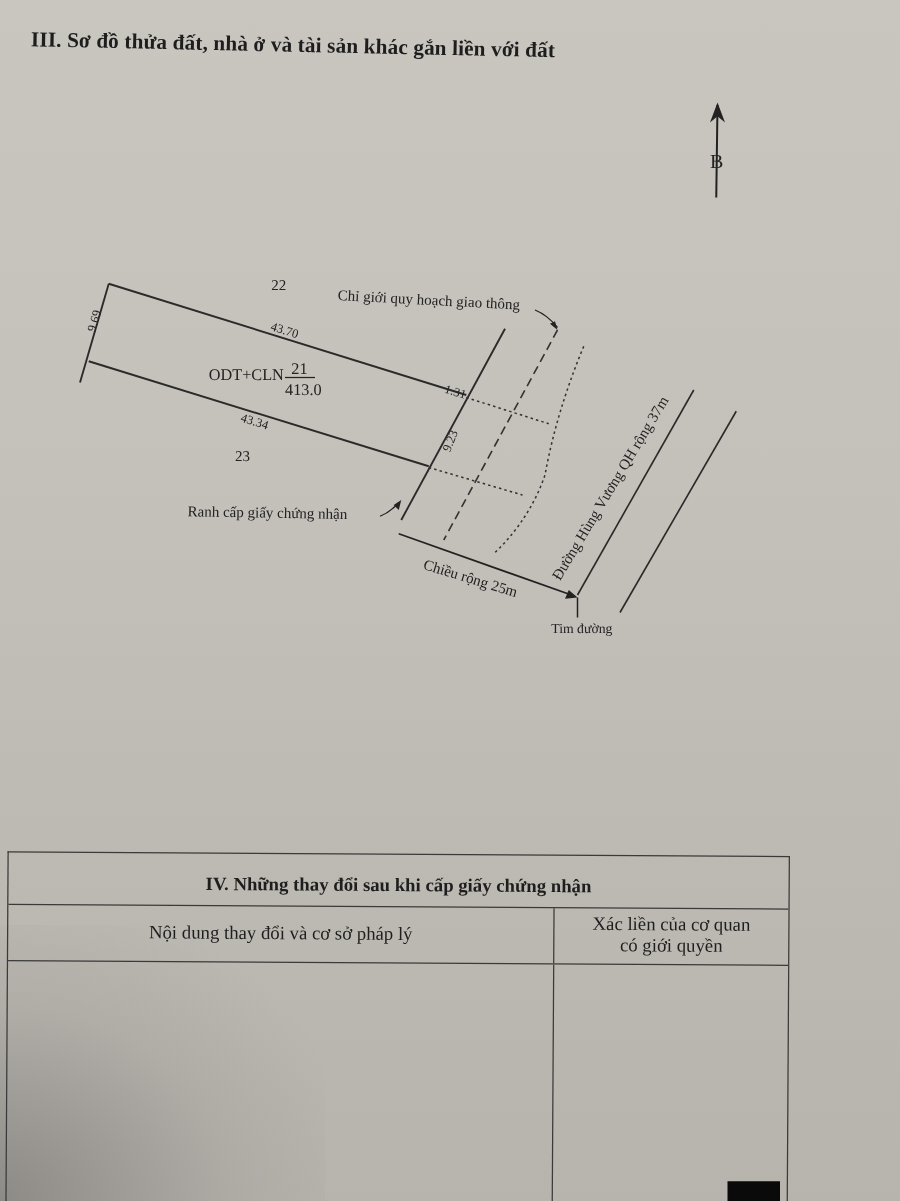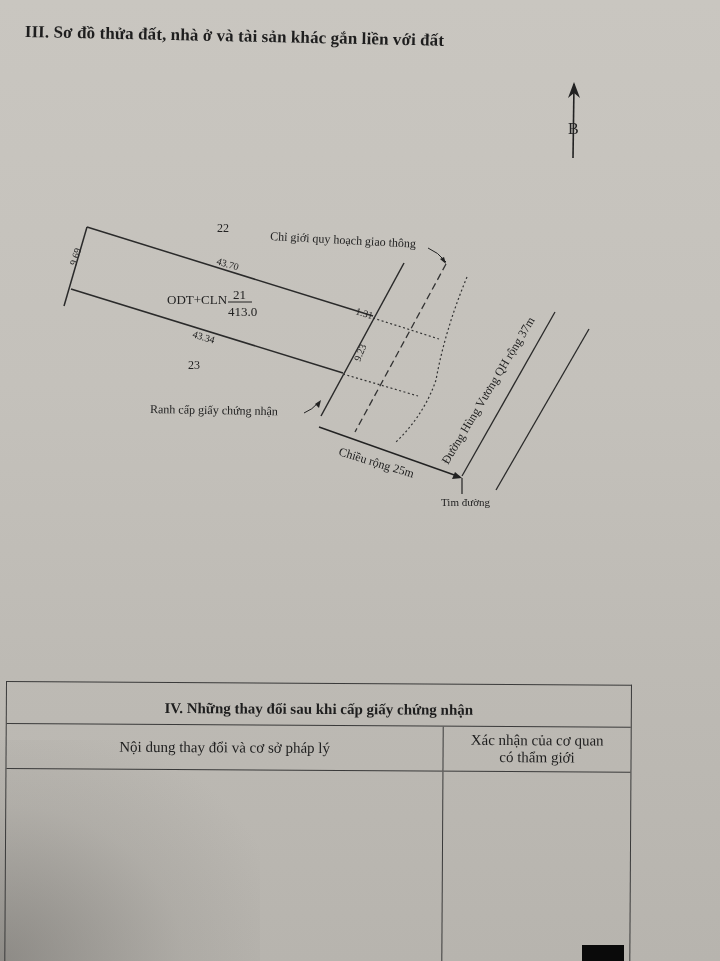--- a/index.html
+++ b/index.html
@@ -127,22 +127,22 @@
   <text x="0" y="0" font-size="12" transform="translate(338,455) rotate(17)">Chiều rộng 25m</text>
   <text x="0" y="0" font-size="12" transform="translate(448,465) rotate(-59)">Đường Hùng Vương QH rộng 37m</text>
   <text x="441" y="506" font-size="11">Tim đường</text>
 </svg>
 
 <div class="table-box">
   <div class="table-head">IV. Những thay đổi sau khi cấp giấy chứng nhận</div>
   <div class="col-row">
     <div class="col-left">Nội dung thay đổi và cơ sở pháp lý</div>
     <div class="col-right">
-      <span>Xác nhận của cơ quan</span>
-      <span>có thẩm giới</span>
+      <span>Xác liền của cơ quan</span>
+      <span>có giới quyền</span>
     </div>
   </div>
   <div class="body-row">
     <div class="body-left"></div>
     <div class="body-right"></div>
   </div>
 </div>
 
 <div class="black-block"></div>
 

